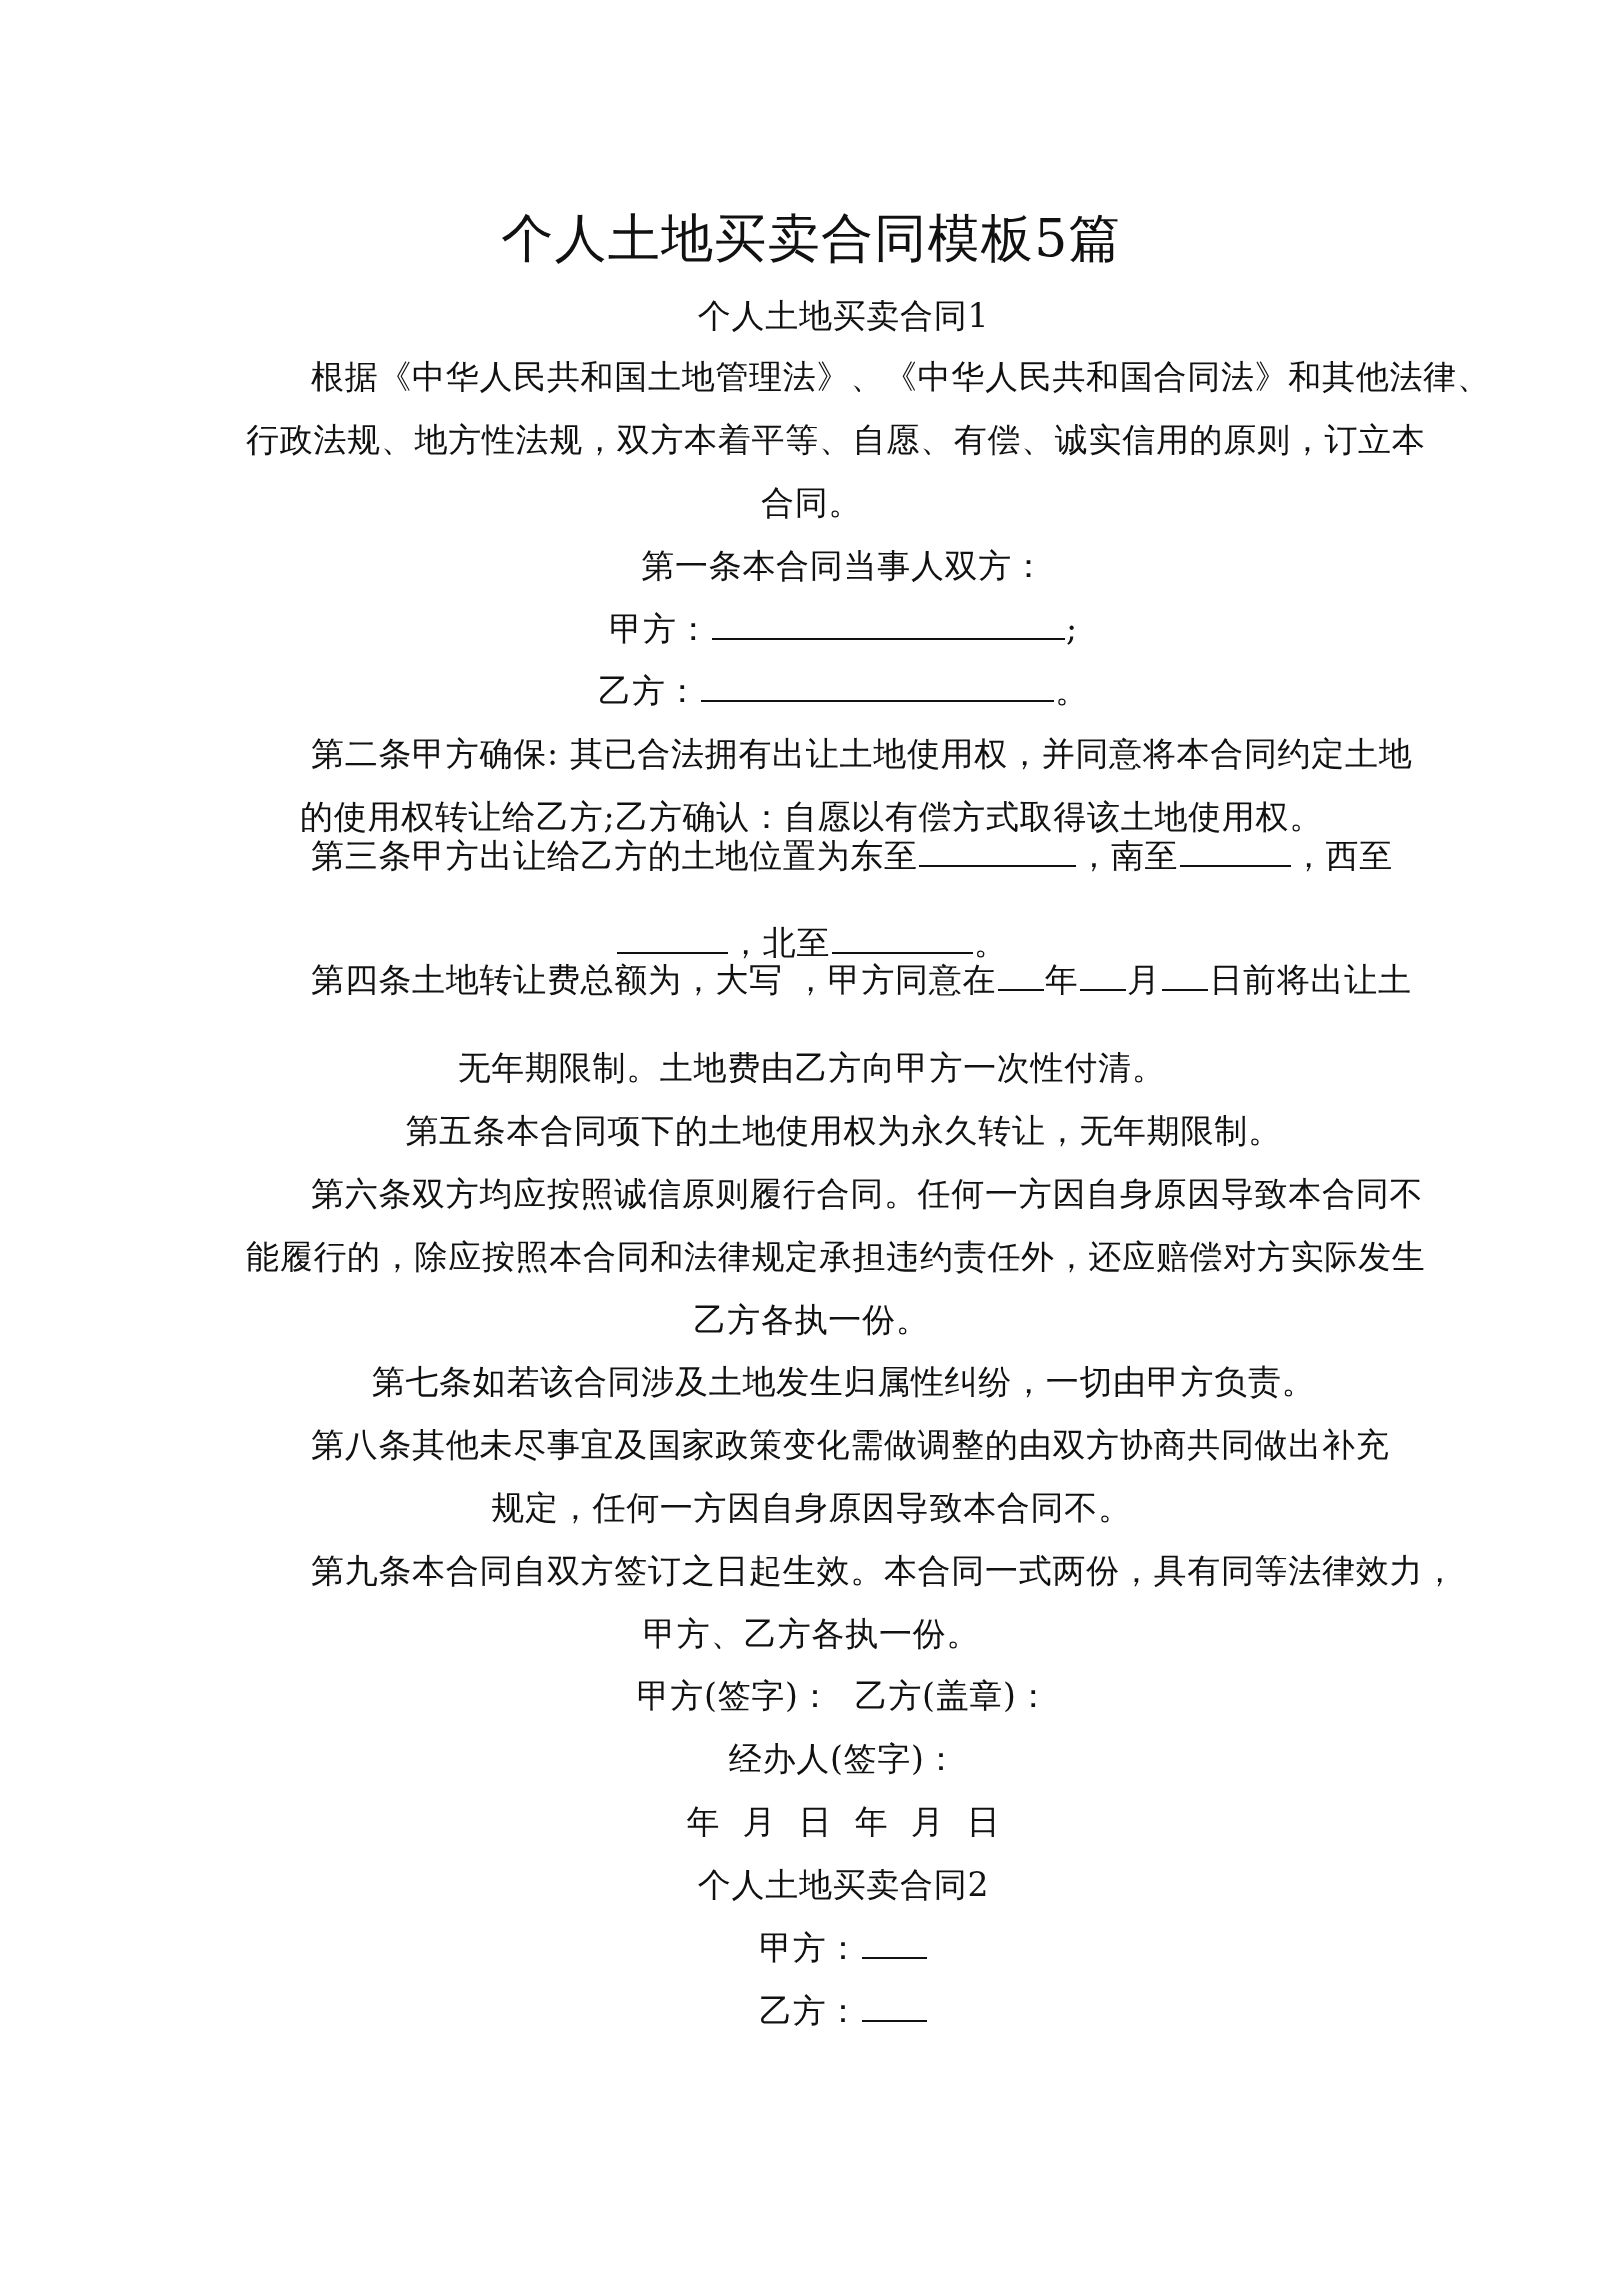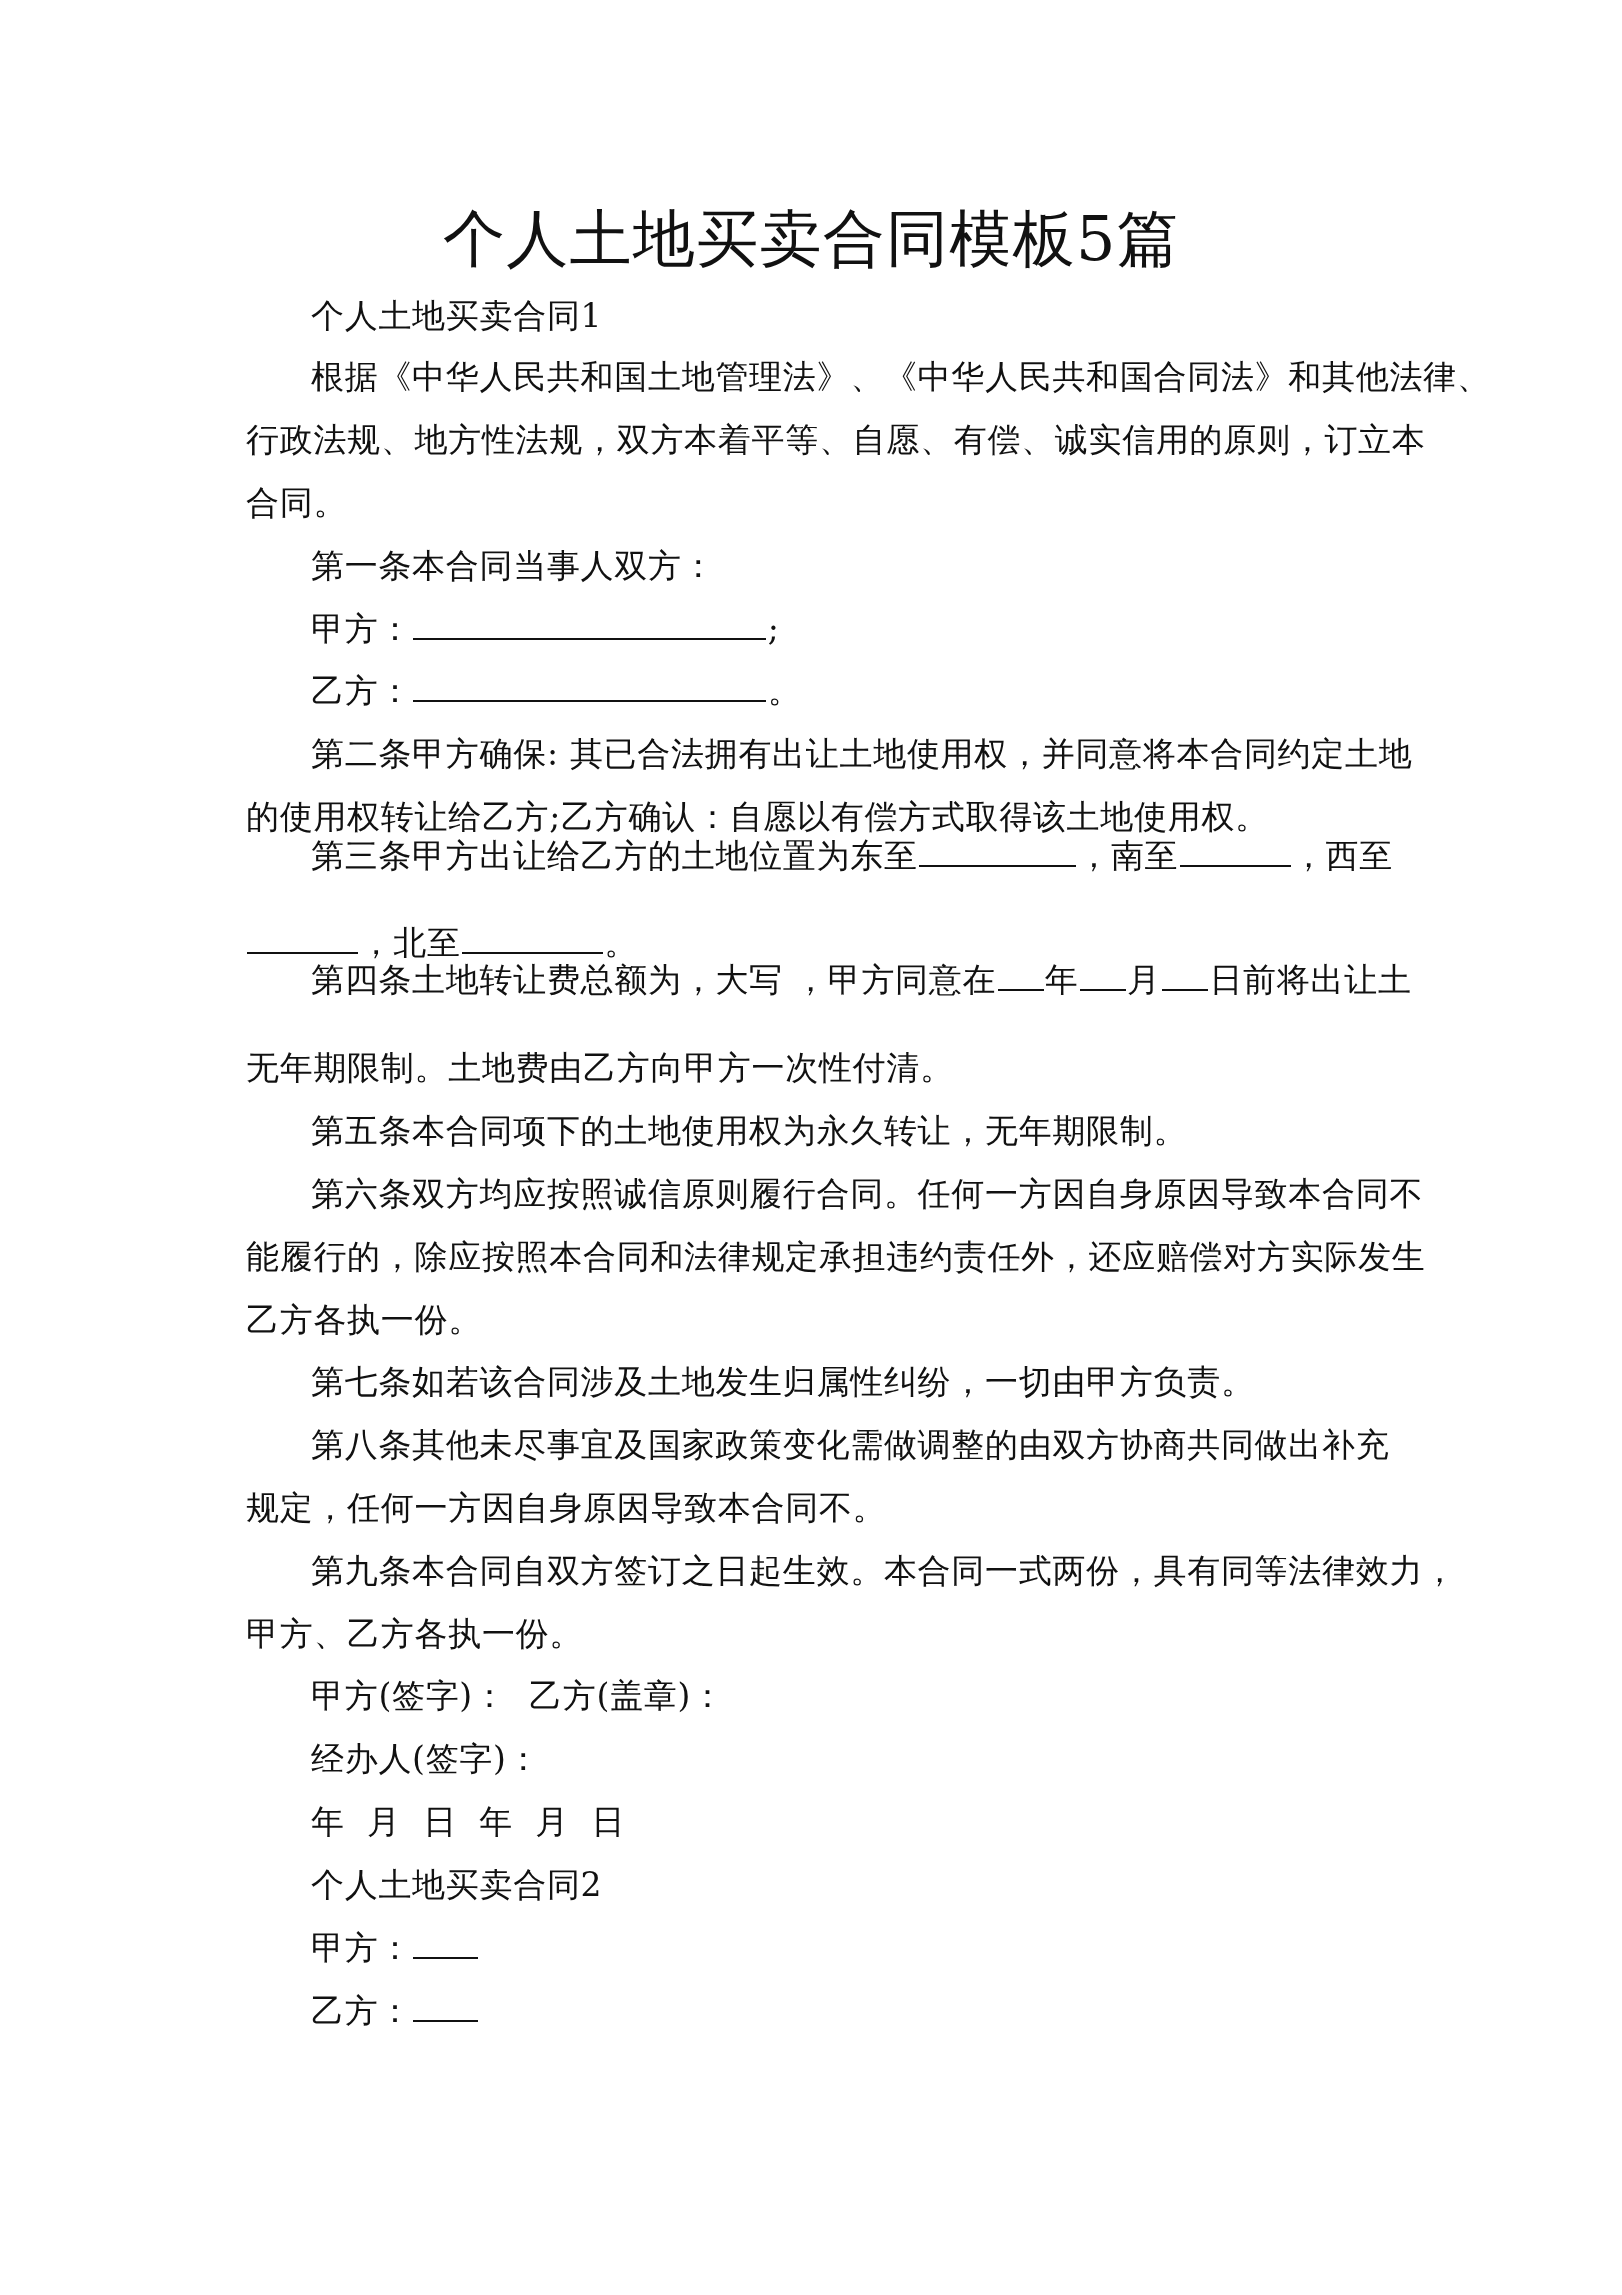--- a/index.html
+++ b/index.html
@@ -20,33 +20,34 @@
     left: 246px;
     top: 0;
     width: 1131px;
   }
   .title {
     position: absolute;
     left: 0;
     top: 196px;
     width: 1131px;
     text-align: center;
-    font-size: 62px;
+    font-size: 52px;
     line-height: 85px;
     letter-spacing: 1.3px;
     white-space: nowrap;
   }
   .line {
     position: absolute;
     left: 0;
     width: 1131px;
     font-size: 33px;
     line-height: 39px;
     white-space: nowrap;
     letter-spacing: 0.7px;
+    text-align: center;
   }
   .indent { left: 65px; width: 1065px; }
   .justify {
     text-align: justify;
     text-align-last: justify;
   }
   .blank {
     display: inline-block;
     border-bottom: 2px solid #111;
     height: 26px;

